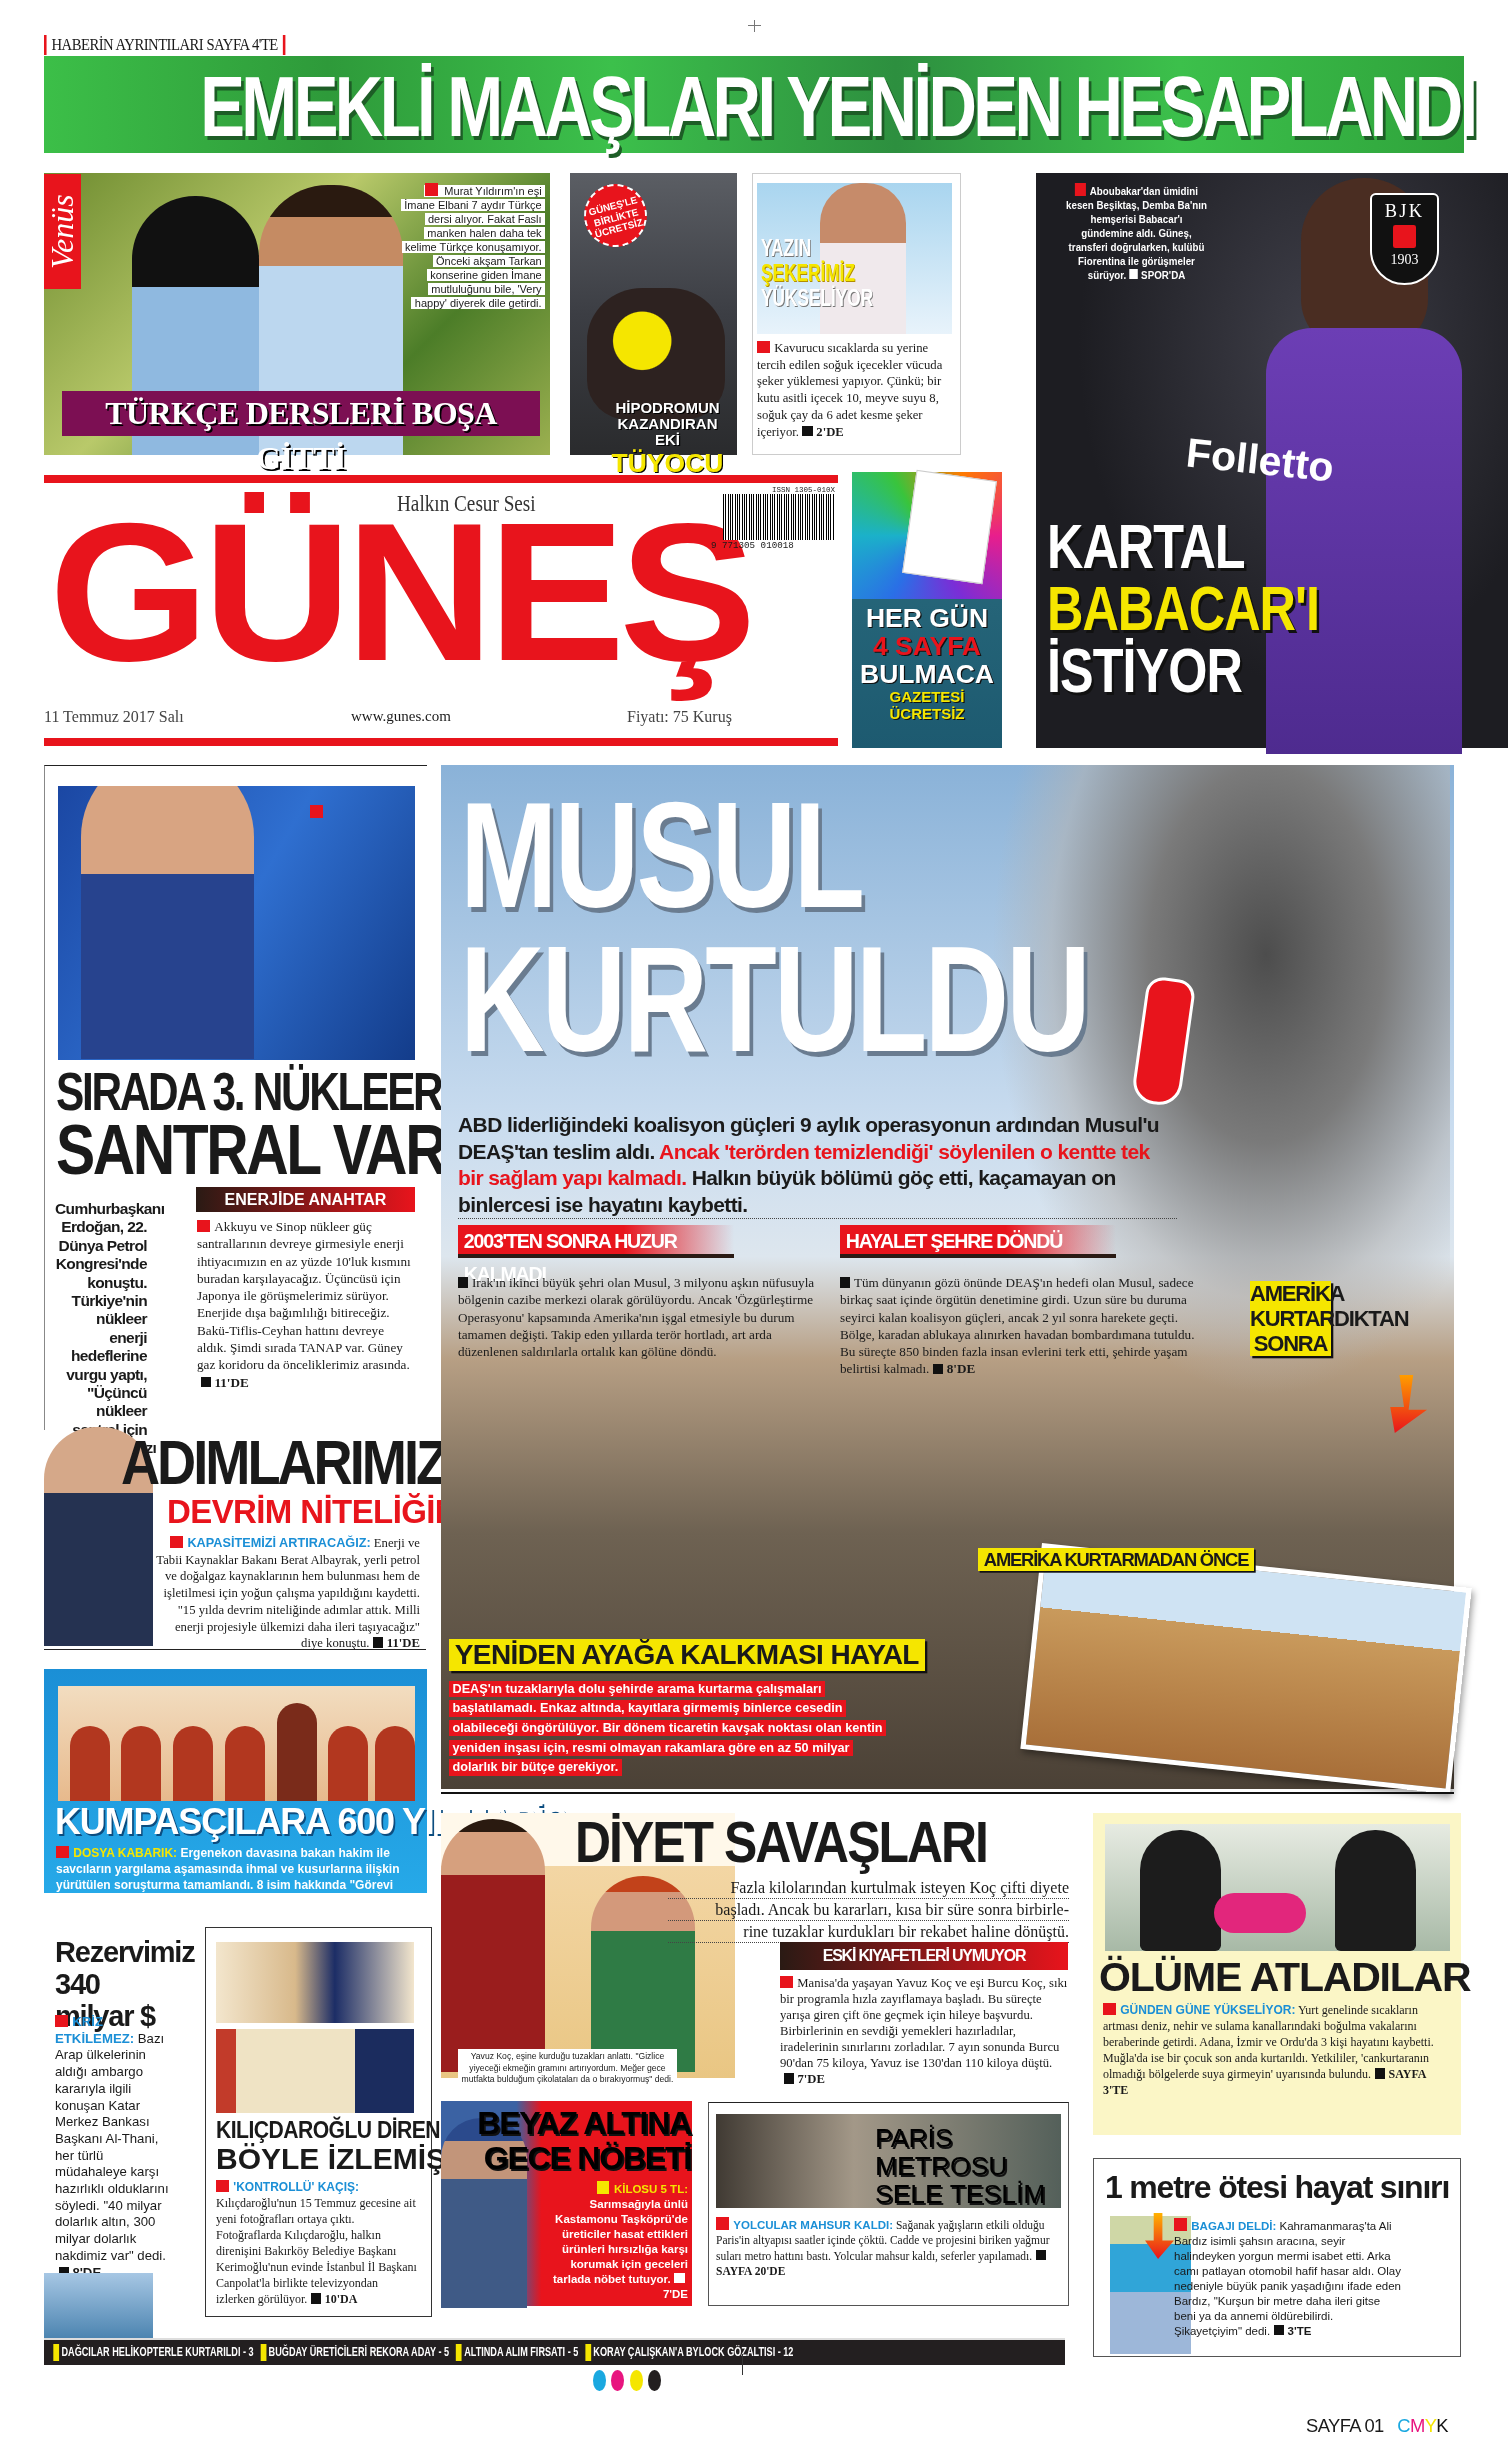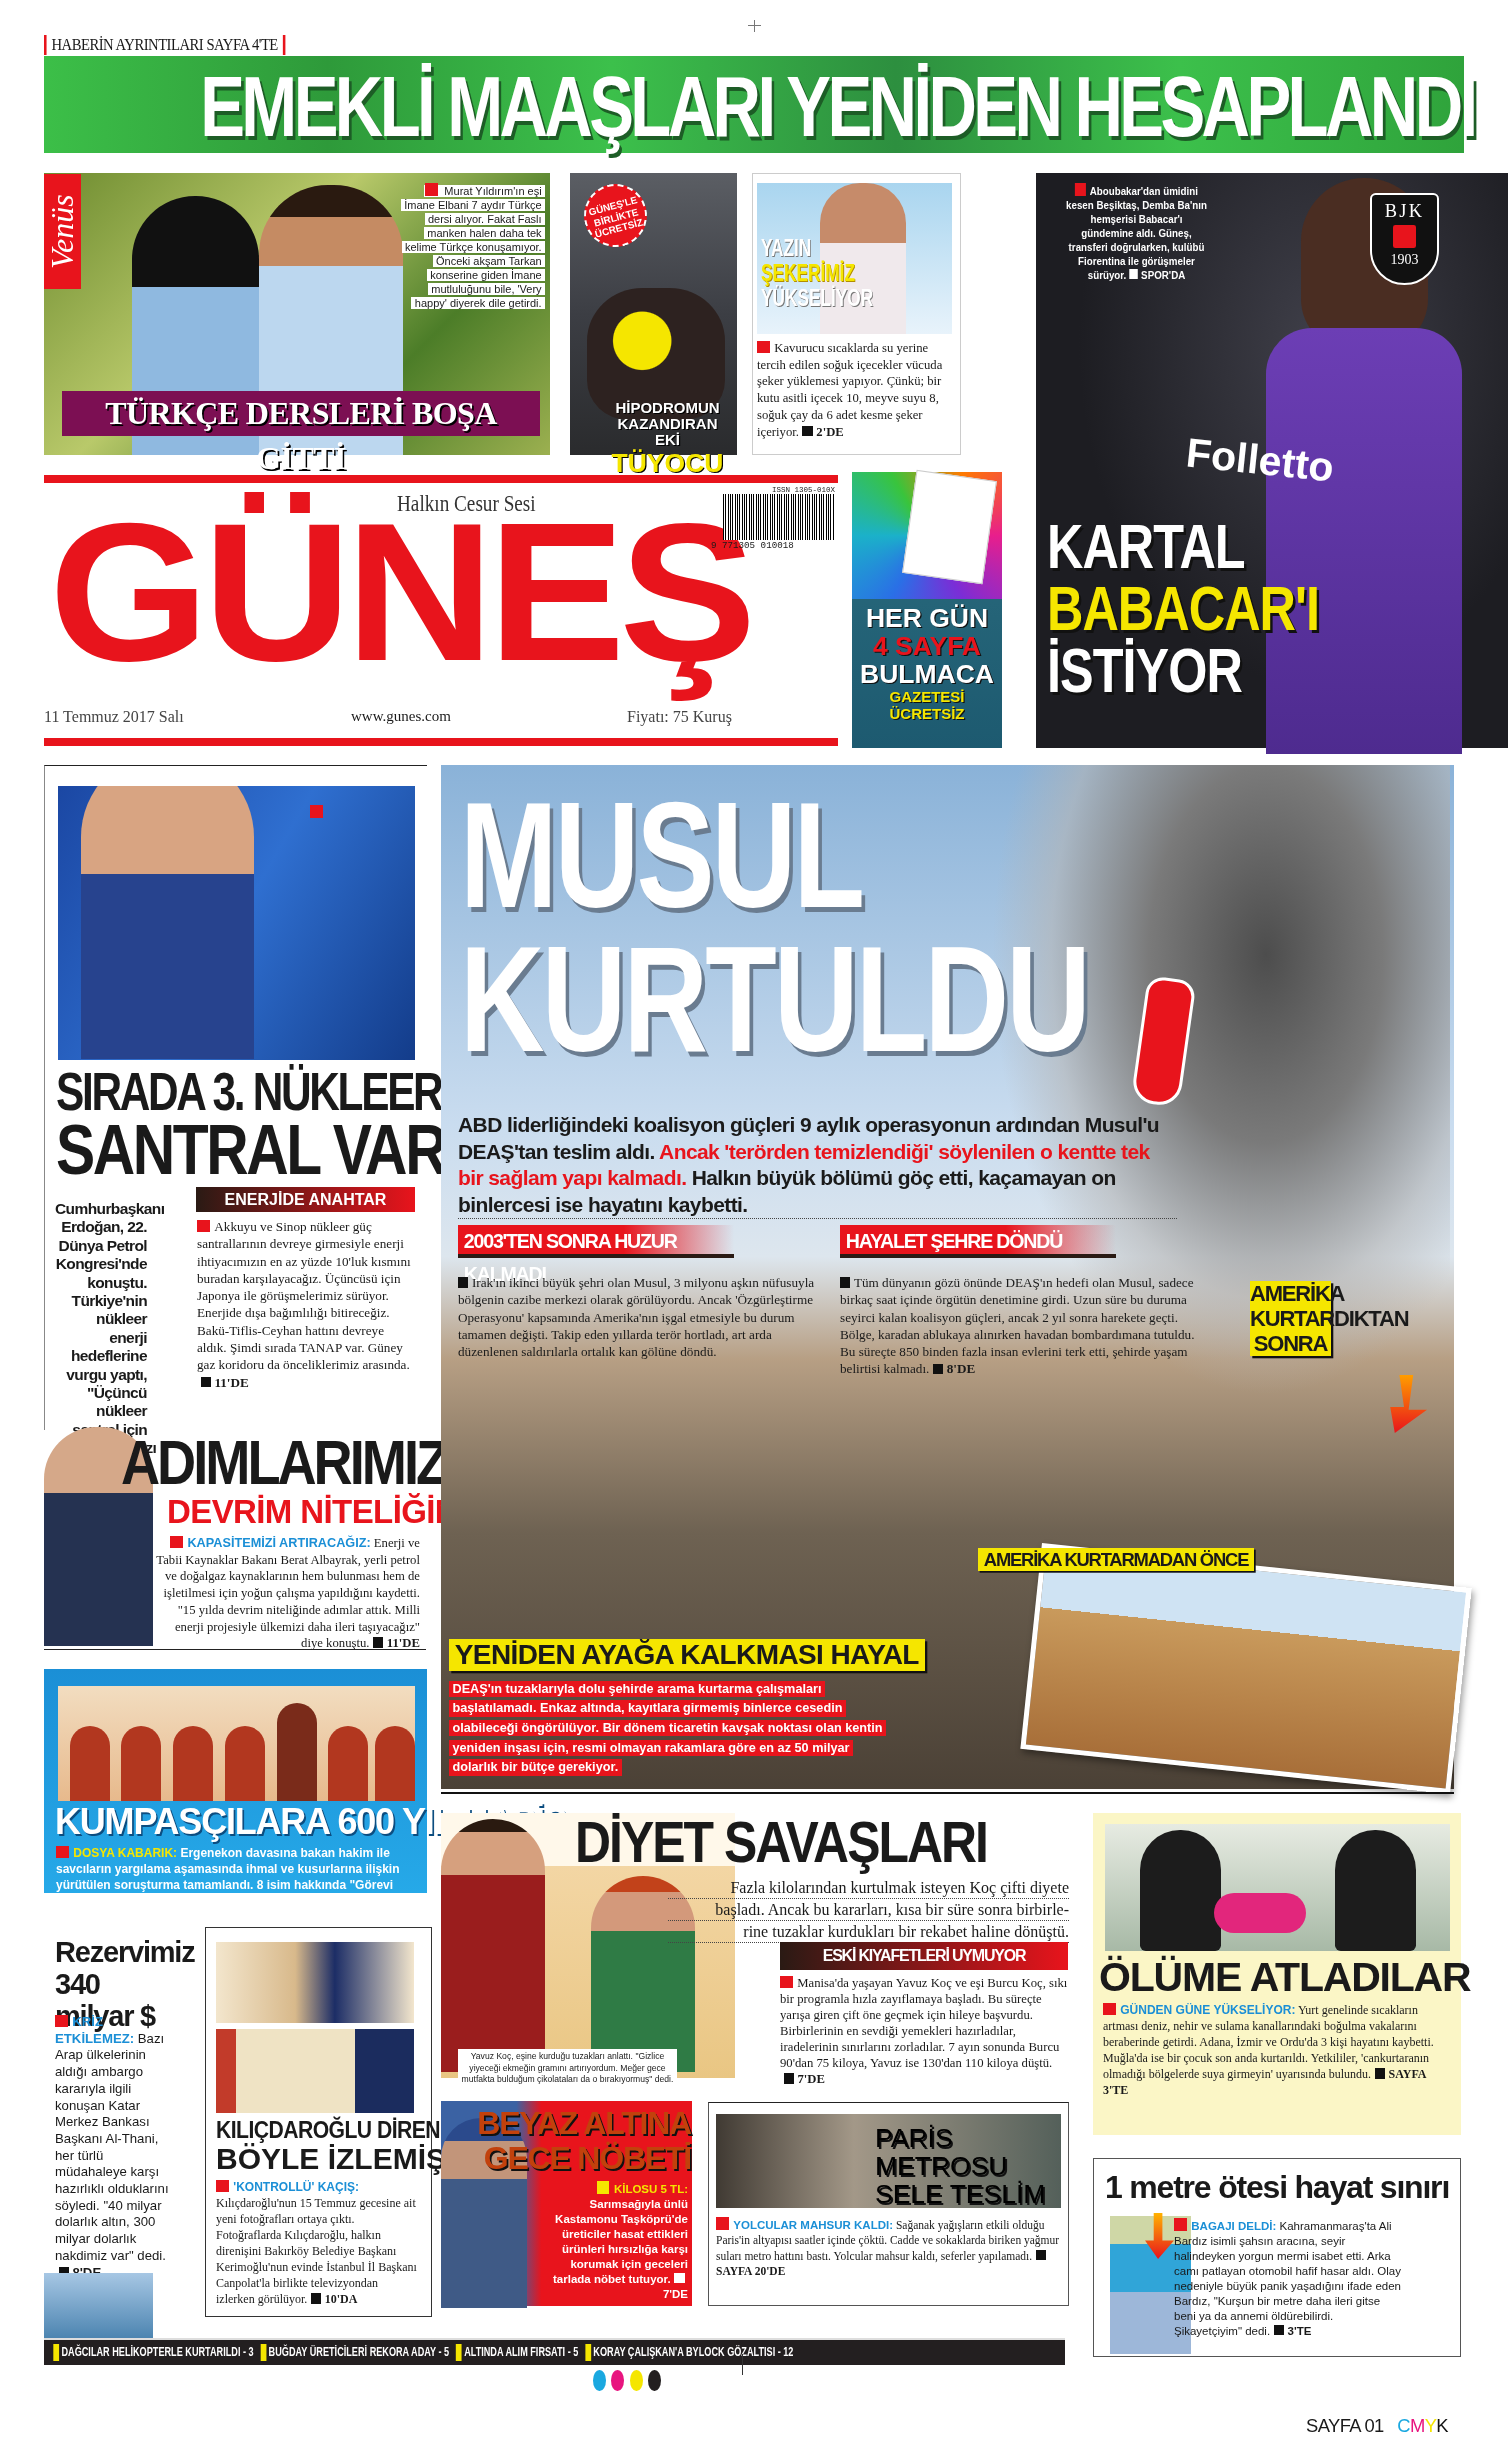--- a/index.html
+++ b/index.html
@@ -143,21 +143,21 @@
 #olum-box{left:1093px;top:1813px;width:368px;height:322px;background:#fbf6c6}
 #olum-photo{left:1105px;top:1824px;width:345px;height:127px;background:linear-gradient(#e7ebe2,#a7b9a6)}
 #olum-photo .diver{position:absolute;top:5.8px;width:81px;height:121px;background:#1c1c1c;border-radius:40px 40px 5.8px 5.8px}
 #olum-photo .victim{position:absolute;left:109px;top:69px;width:92px;height:40px;background:#e2267c;border-radius:23px}
 #olum-title{left:1099px;top:1954px;font-size:41px;line-height:46px;font-weight:900;letter-spacing:-1.2px;white-space:nowrap}
 #olum-body{left:1103px;top:2002px;width:351px;font-size:12px;line-height:16px;font-family:"Liberation Serif",serif}
 #olum-body .hl{color:#1b8fd6;font-weight:bold;font-family:"Liberation Sans",sans-serif}
 
 #bey-box{left:441px;top:2101px;width:251px;height:205px;background:linear-gradient(90deg,#3b62a3 0 30%,#e8141c 40%)}
 #bey-man{left:441px;top:2118px;width:86px;height:190px;background:linear-gradient(#2b4a8c 0 12%,#c2957a 12% 32%,#3f5a86 32%);border-radius:40px 40px 0 0}
-#bey-title{left:472px;top:2106px;width:219px;text-align:right;font-size:32px;line-height:35px;font-weight:900;color:#c2410c;text-shadow:1.7px 1.7px 0 #111;letter-spacing:-1.2px}
+#bey-title{left:472px;top:2106px;width:219px;text-align:right;font-size:32px;line-height:35px;font-weight:900;color:#000000;text-shadow:1.7px 1.7px 0 #111;letter-spacing:-1.2px}
 #bey-body{left:541px;top:2181px;width:147px;font-size:11.5px;line-height:15px;color:#fff;font-weight:bold;text-align:right}
 #bey-body .hl{color:#f5e600}
 
 #par-box{left:708px;top:2102px;width:361px;height:204px;border-top:1.7px solid #222;border-left:0.6px solid #555;border-right:0.6px solid #555;border-bottom:0.6px solid #555}
 #par-photo{left:716px;top:2114px;width:345px;height:94px;background:linear-gradient(90deg,#403a33,#a39888 40%,#54605a)}
 #par-title{left:875px;top:2124px;width:183px;font-size:26.5px;line-height:28px;font-weight:400;color:#000000;text-shadow:1.7px 1.7px 0 #111}
 #par-body{left:716px;top:2217px;width:345px;font-size:11.5px;line-height:15.5px;font-family:"Liberation Serif",serif}
 #par-body .hl{color:#1b8fd6;font-weight:bold;font-family:"Liberation Sans",sans-serif}
 
 #met-box{left:1093px;top:2158px;width:368px;height:199px;border:0.6px solid #555}
@@ -350,21 +350,21 @@
 </div>
 <div id="bey-body" class="abs"><i class="bullet" style="background:#f5e600"></i><span class="hl">KİLOSU 5 TL:</span> <span>Sarımsağıyla ünlü Kastamonu Taşköprü'de üreticiler hasat ettikleri ürünleri hırsızlığa karşı korumak için geceleri tarlada nöbet tutuyor.</span><i class="bk" style="background:#fff"></i><span>7'DE</span></div>
 
 <div id="par-box" class="abs"></div>
 <div id="par-photo" class="abs"></div>
 <div id="par-title" class="abs">
   <div>PARİS</div>
   <div>METROSU</div>
   <div>SELE TESLİM</div>
 </div>
-<div id="par-body" class="abs"><i class="bullet"></i><span class="hl">YOLCULAR MAHSUR KALDI:</span> <span>Sağanak yağışların etkili olduğu Paris'in altyapısı saatler içinde çöktü. Cadde ve sokaklarda biriken yağmur suları metro hattını bastı. Yolcular mahsur kaldı, seferler yapılamadı.</span><i class="bk"></i><span class="ref">SAYFA 20'DE</span></div>
+<div id="par-body" class="abs"><i class="bullet"></i><span class="hl">YOLCULAR MAHSUR KALDI:</span> <span>Sağanak yağışların etkili olduğu Paris'in altyapısı saatler içinde çöktü. Cadde ve projesini biriken yağmur suları metro hattını bastı. Yolcular mahsur kaldı, seferler yapılamadı.</span><i class="bk"></i><span class="ref">SAYFA 20'DE</span></div>
 
 <div id="met-box" class="abs"></div>
 <div id="met-title" class="abs">1 metre ötesi hayat sınırı</div>
 <div id="met-photo" class="abs"></div>
 <div id="met-arrow" class="abs"></div>
 <div id="met-body" class="abs"><i class="bullet"></i><span class="hl">BAGAJI DELDİ:</span> <span>Kahramanmaraş'ta Ali Bardız isimli şahsın aracına, seyir halindeyken yorgun mermi isabet etti. Arka camı patlayan otomobil hafif hasar aldı. Olay nedeniyle büyük panik yaşadığını ifade eden Bardız, "Kurşun bir metre daha ileri gitse beni ya da annemi öldürebilirdi. Şikayetçiyim" dedi.</span><i class="bk"></i><b>3'TE</b></div>
 
 <div id="ticker" class="abs">
   <div id="ticker-inner">
     <span class="mk"></span><span>DAĞCILAR HELİKOPTERLE KURTARILDI - 3</span>

